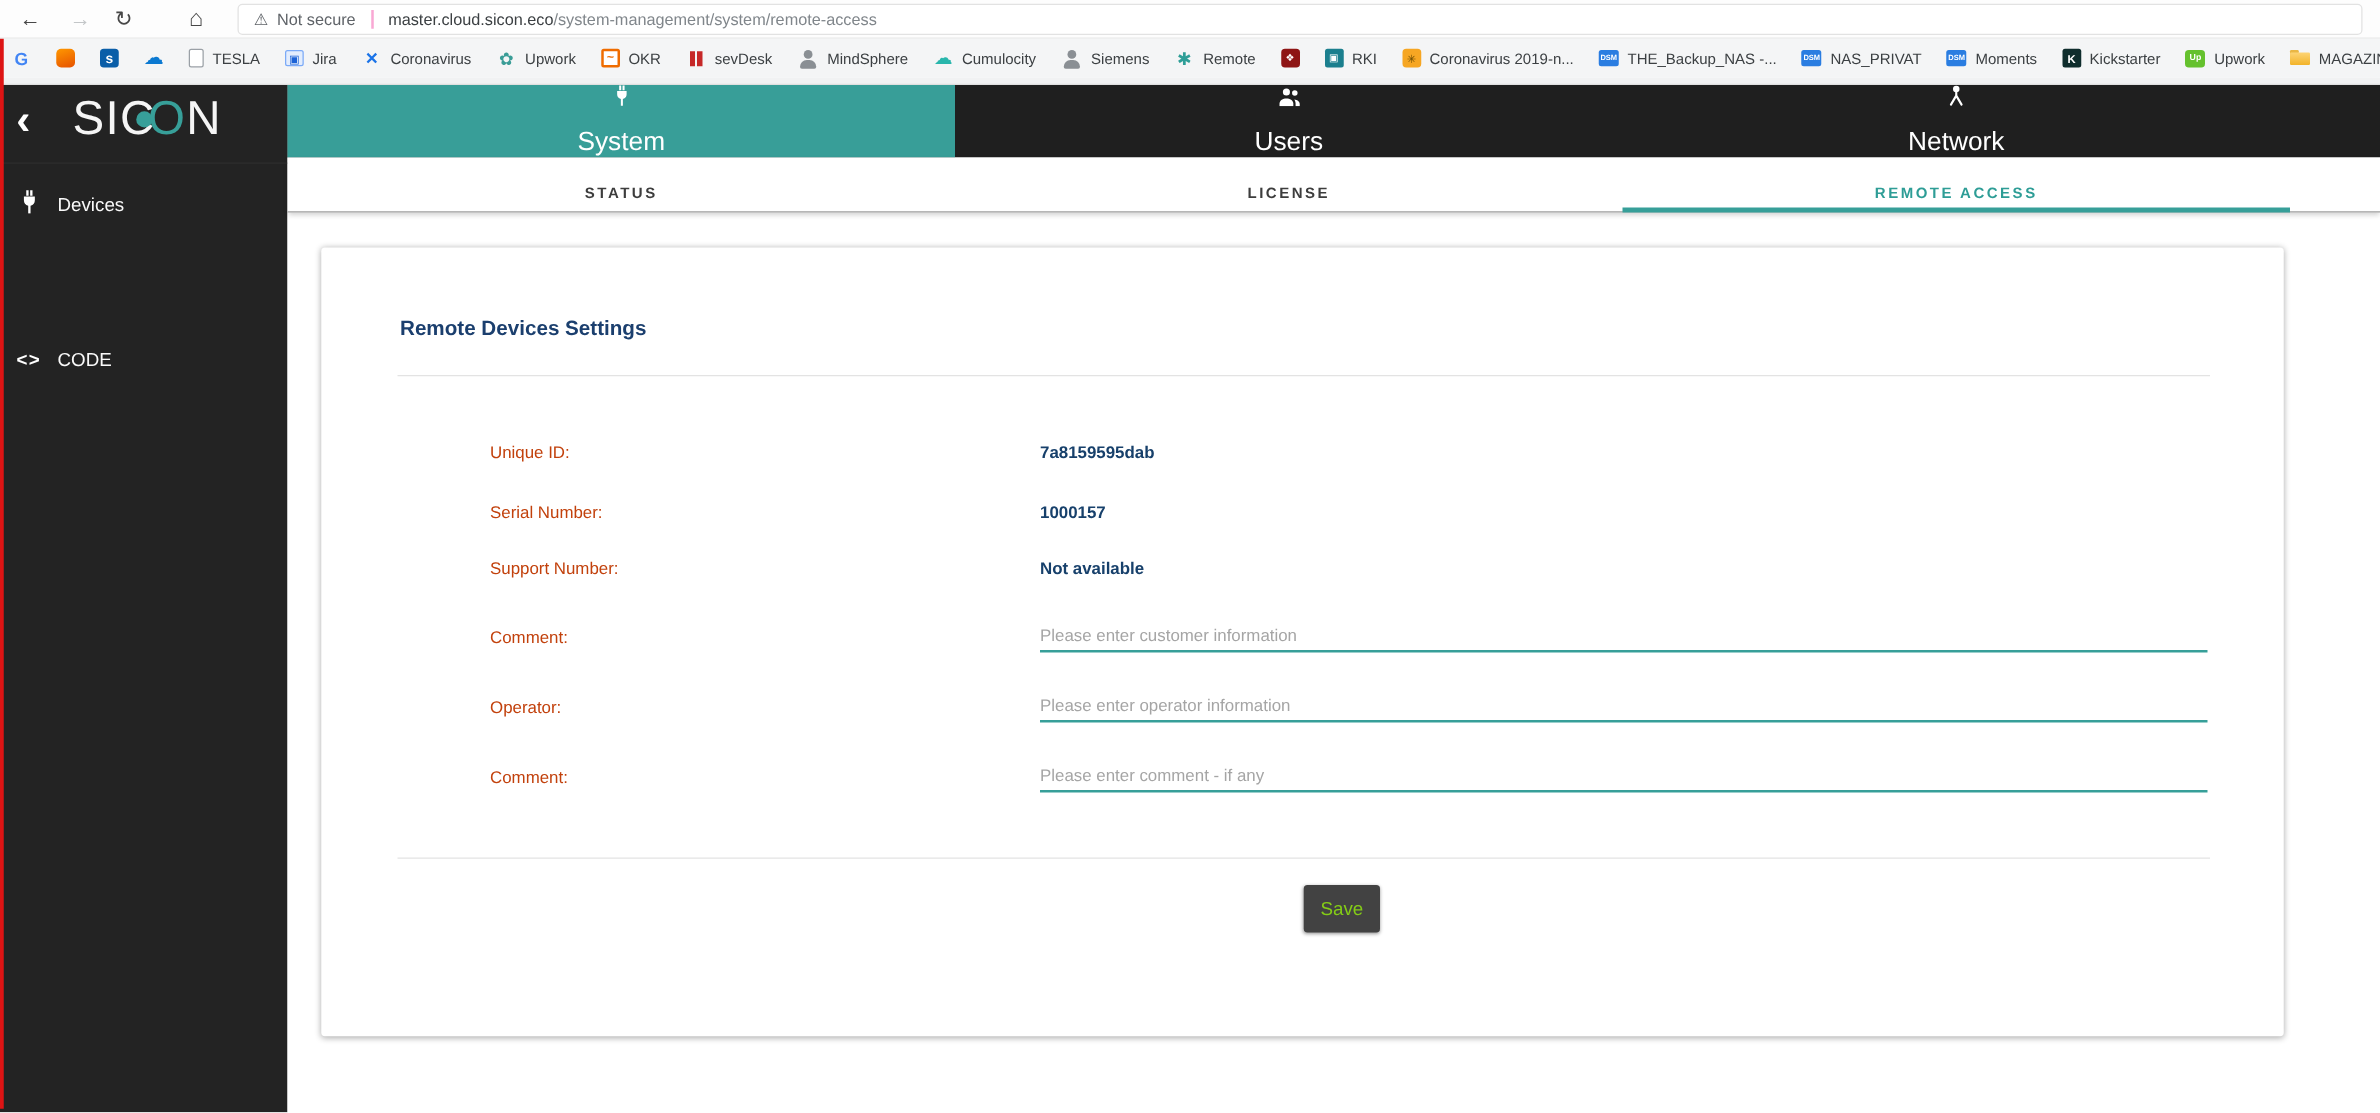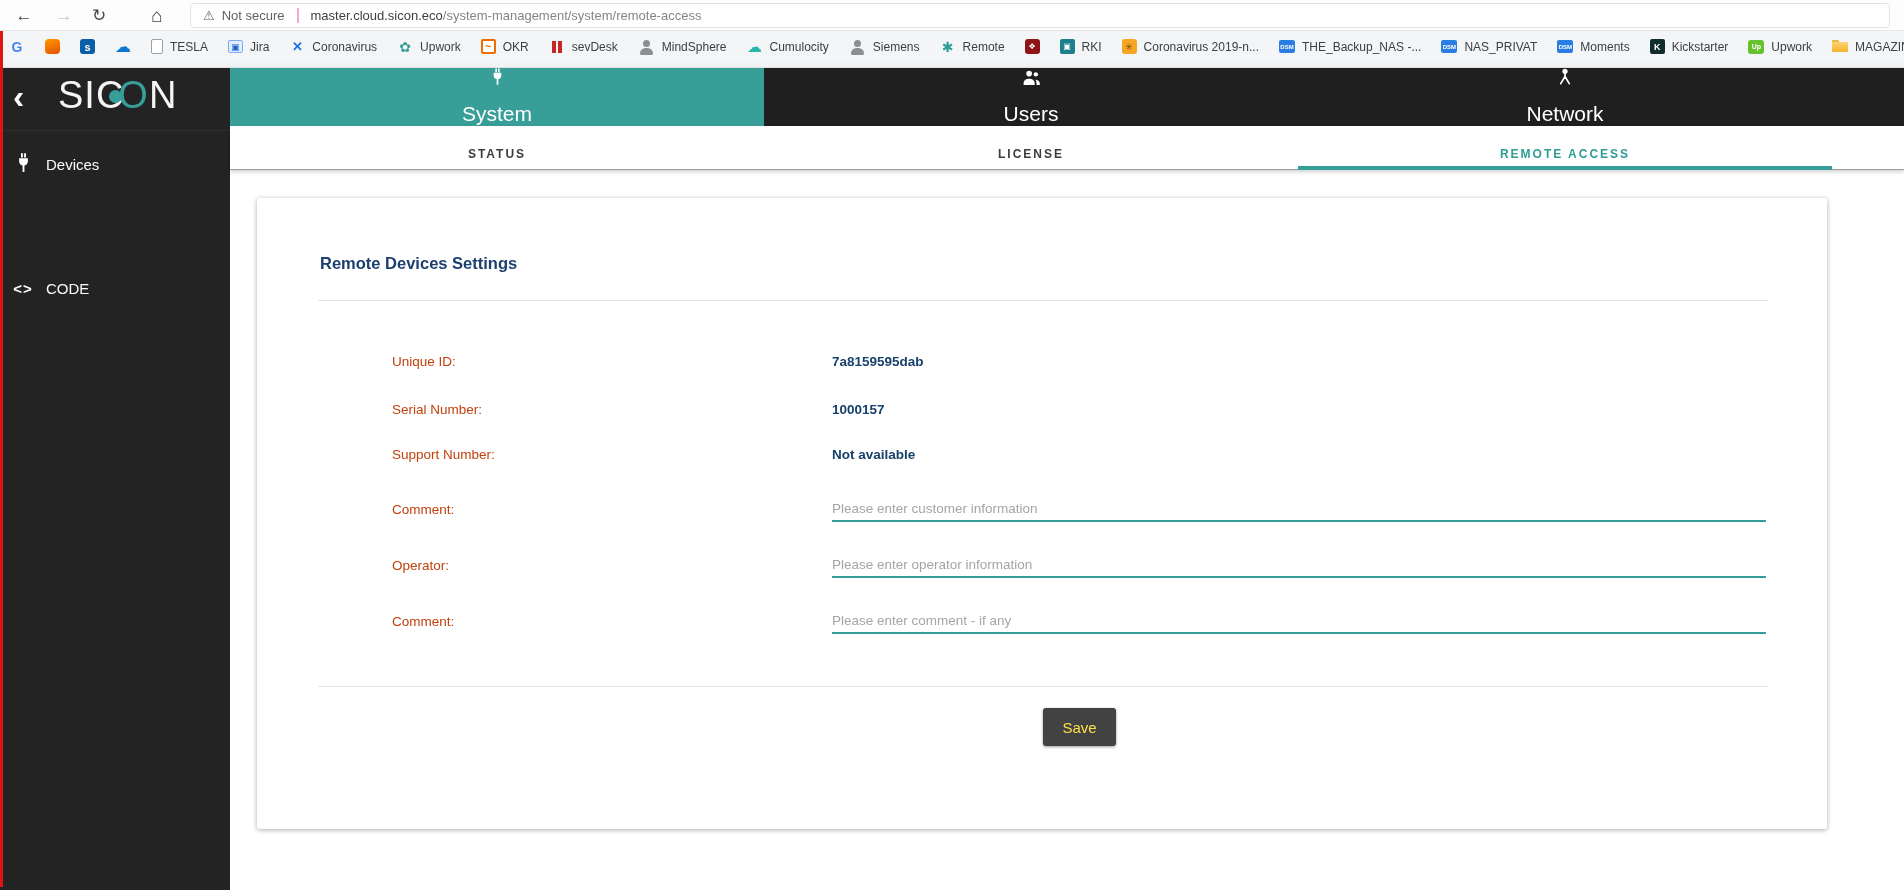--- a/index.html
+++ b/index.html
@@ -78,21 +78,21 @@
 
   
   .main{position:absolute;left:230px;top:170px;width:1674px;height:720px;background:#fff;}
   .card{position:absolute;left:27px;top:28px;width:1570px;height:631px;background:#fff;border-radius:3px;box-shadow:0 1px 5px rgba(0,0,0,0.33);}
   .card-title{position:absolute;left:63px;top:56px;font-size:16.5px;font-weight:bold;color:#1b3f6e;}
   .hdivider{position:absolute;left:61px;width:1450px;height:1px;background:#e3e3e3;}
   .f-label{position:absolute;left:111px;height:20px;line-height:20px;font-size:13.5px;color:#c2410c;margin-left:24px;}
   .f-value{position:absolute;left:575px;height:20px;line-height:20px;font-size:13.5px;font-weight:bold;color:#17406b;}
   .f-input{position:absolute;left:575px;width:934px;height:26px;border:none;border-bottom:2px solid #379f99;outline:none;background:transparent;font-family:"Liberation Sans",sans-serif;font-size:13.5px;color:#4c1d95;padding:0;}
   .f-input::placeholder{color:#a5a5a5;opacity:1;}
-  .save-btn{position:absolute;left:786px;top:510px;width:73px;height:38px;background:#424242;color:#fde047;border:none;border-radius:3px;font-family:"Liberation Sans",sans-serif;font-size:15px;cursor:pointer;box-shadow:0 1px 3px rgba(0,0,0,0.4);}
+  .save-btn{position:absolute;left:786px;top:510px;width:61px;height:38px;background:#424242;color:#84cc16;border:none;border-radius:3px;font-family:"Liberation Sans",sans-serif;font-size:15px;cursor:pointer;box-shadow:0 1px 3px rgba(0,0,0,0.4);}
 </style>
 </head>
 <body>
 
 <div id="screen">
 
   <div class="topbar">
     <div class="nav-btn" style="left:11px">←</div>
     <div class="nav-btn disabled" style="left:51px">→</div>
     <div class="nav-btn" style="left:86px">↻</div>

